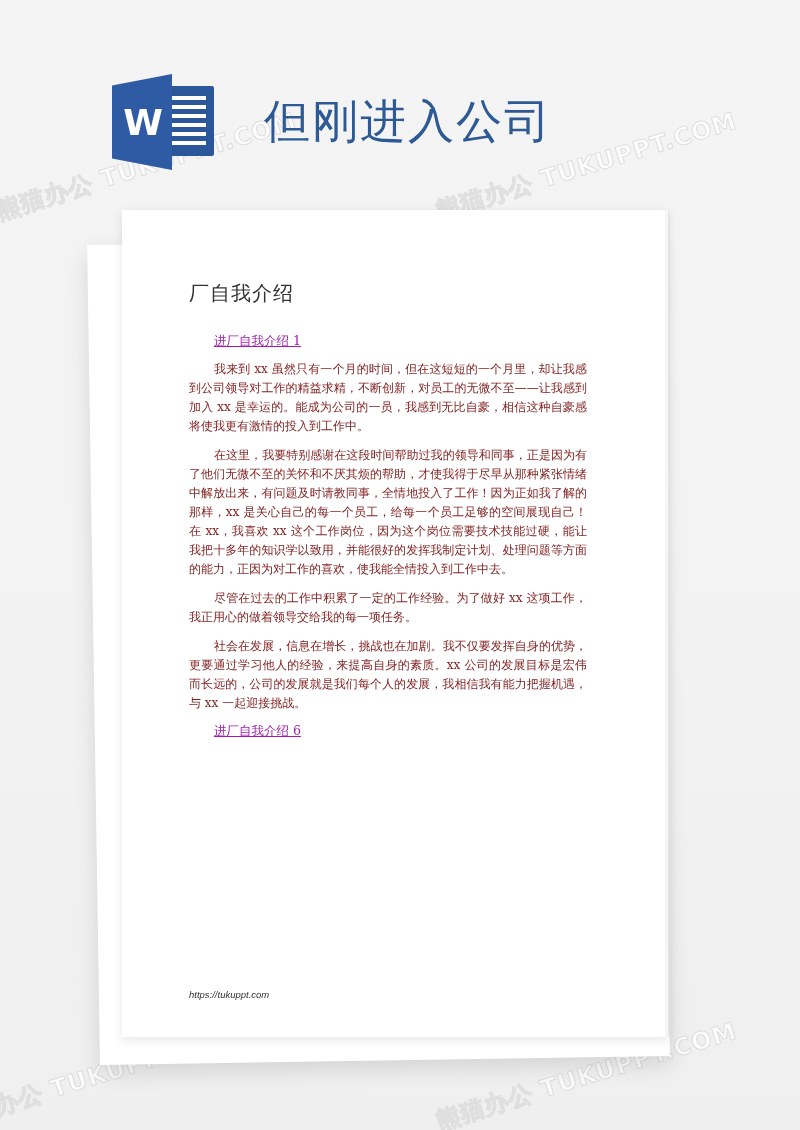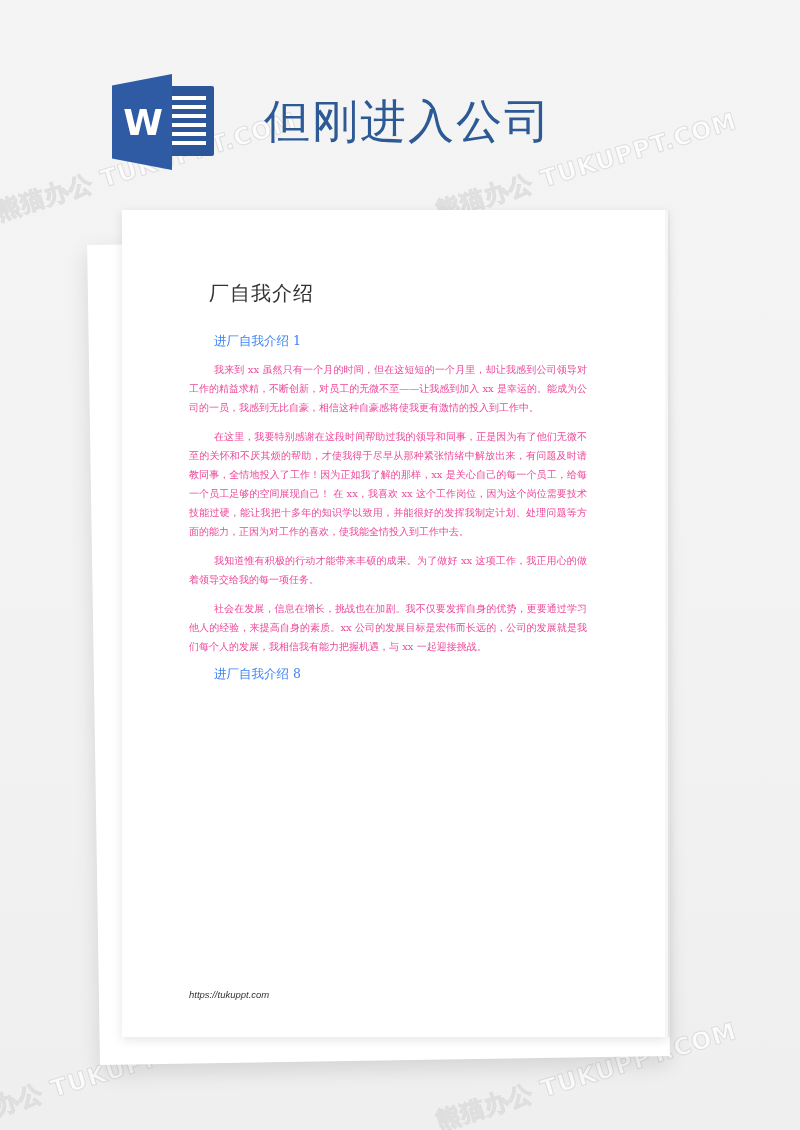--- a/index.html
+++ b/index.html
@@ -114,34 +114,34 @@
       left: 67px;
       top: 70px;
       width: 398px;
       color: #222;
     }
     .doc-title {
       font-size: 20px;
       color: #333;
       margin-bottom: 26px;
       letter-spacing: 1px;
-      margin-left: 20px;
     }
     .section-heading {
       font-size: 12.5px;
       text-indent: 25px;
-      color: #3b82f6;
+      color: #a21caf;
       margin-bottom: 10px;
+      text-decoration: underline;
     }
     .para {
-      font-size: 10px;
+      font-size: 12px;
       line-height: 19px;
       text-indent: 25px;
       text-align: justify;
-      color: #ec4899;
+      color: #7f1d1d;
       margin-bottom: 10px;
     }
     .footer-link {
       position: absolute;
       left: 67px;
       top: 779px;
       font-family: "Liberation Sans", sans-serif;
       font-size: 9.5px;
       color: #333;
       font-style: italic;
@@ -176,22 +176,22 @@
 
   <div class="paper-back"></div>
 
   <div class="paper-front">
     <div class="page-content">
       <div class="doc-title">厂自我介绍</div>
 
       <div class="section-heading">进厂自我介绍 1</div>
       <p class="para">我来到 xx 虽然只有一个月的时间，但在这短短的一个月里，却让我感到公司领导对工作的精益求精，不断创新，对员工的无微不至——让我感到加入 xx 是幸运的。能成为公司的一员，我感到无比自豪，相信这种自豪感将使我更有激情的投入到工作中。</p>
       <p class="para">在这里，我要特别感谢在这段时间帮助过我的领导和同事，正是因为有了他们无微不至的关怀和不厌其烦的帮助，才使我得于尽早从那种紧张情绪中解放出来，有问题及时请教同事，全情地投入了工作！因为正如我了解的那样，xx 是关心自己的每一个员工，给每一个员工足够的空间展现自己！ 在 xx，我喜欢 xx 这个工作岗位，因为这个岗位需要技术技能过硬，能让我把十多年的知识学以致用，并能很好的发挥我制定计划、处理问题等方面的能力，正因为对工作的喜欢，使我能全情投入到工作中去。</p>
-      <p class="para">我知道惟有积极的行动才能带来丰硕的成果。为了做好 xx 这项工作，我正用心的做着领导交给我的每一项任务。</p>
+      <p class="para">尽管在过去的工作中积累了一定的工作经验。为了做好 xx 这项工作，我正用心的做着领导交给我的每一项任务。</p>
       <p class="para">社会在发展，信息在增长，挑战也在加剧。我不仅要发挥自身的优势，更要通过学习他人的经验，来提高自身的素质。xx 公司的发展目标是宏伟而长远的，公司的发展就是我们每个人的发展，我相信我有能力把握机遇，与 xx 一起迎接挑战。</p>
 
-      <div class="section-heading">进厂自我介绍 8</div>
+      <div class="section-heading">进厂自我介绍 6</div>
     </div>
 
     <a class="footer-link">https://tukuppt.com</a>
   </div>
 
 </div>
 
 </body></html>

